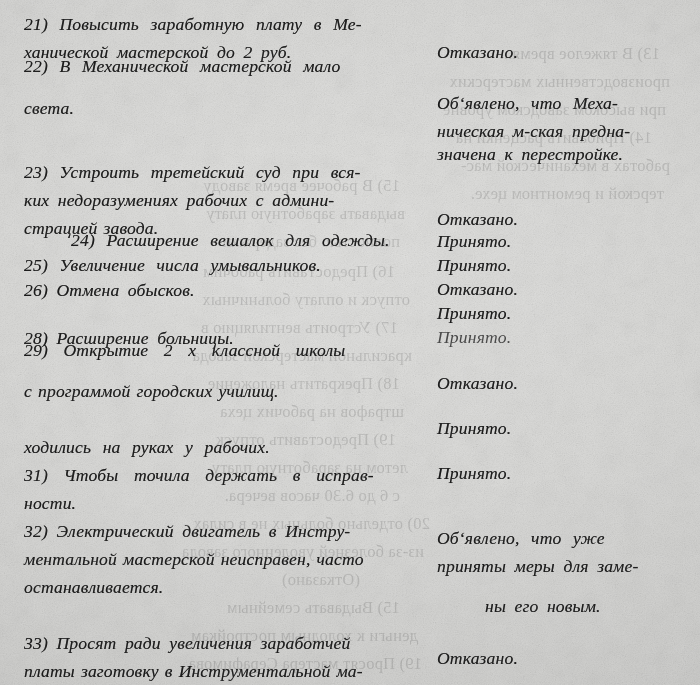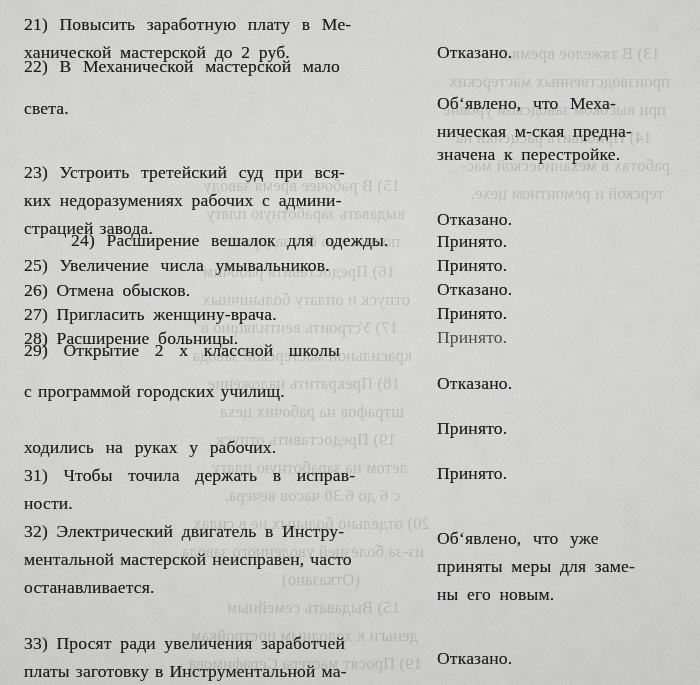--- a/index.html
+++ b/index.html
@@ -56,20 +56,21 @@
   }
   #bleed .bl {
     position: absolute;
     white-space: nowrap;
   }
 
   
   #text-block {
     position: absolute;
     inset: 0;
+    font-style: italic;
   }
   .line {
     position: absolute;
     white-space: nowrap;
     font-size: 17.6px;
     line-height: 20px;
     letter-spacing: .15px;
     color: #161616;
     text-shadow: 0 0 .55px rgba(25,25,25,.55);
   }
@@ -121,21 +122,20 @@
       <div class="line left j3" style="top: 14px;">21)  Повысить  заработную  плату  в  Ме-</div>
       <div class="line left j2" style="top: 42px;">ханической  мастерской  до  2  руб.</div>
       <div class="line left j3" style="top: 56px;">22)  В  Механической  мастерской  мало</div>
       <div class="line left j1" style="top: 98px;">света.</div>
       <div class="line left j3" style="top: 162px;">23)  Устроить  третейский  суд  при  вся-</div>
       <div class="line left j2" style="top: 190px;">ких   недоразумениях   рабочих   с   админи-</div>
       <div class="line left j1" style="top: 218px;">страцией  завода.</div>
       <div class="line left j3" style="top: 230px; margin-left: 47px;">24)  Расширение  вешалок  для  одежды.</div>
       <div class="line left j3" style="top: 255px;">25)  Увеличение  числа  умывальников.</div>
       <div class="line left j2" style="top: 280px;">26)  Отмена  обысков.</div>
-      <div class="line left j2" style="top: 304px;">27)  Пригласить  женщину-врача.</div>
       <div class="line left j2" style="top: 328px;">28)  Расширение  больницы.</div>
       <div class="line left j4" style="top: 340px;">29)  Открытие   2 х  классной    школы</div>
       <div class="line left j1" style="top: 381px;">с  программой  городских  училищ.</div>
       <div class="line left j3" style="top: 437px;">ходились  на  руках  у  рабочих.</div>
       <div class="line left j4" style="top: 465px;">31)  Чтобы  точила   держать  в  исправ-</div>
       <div class="line left j1" style="top: 493px;">ности.</div>
       <div class="line left j2" style="top: 521px;">32)  Электрический  двигатель  в  Инстру-</div>
       <div class="line left j1" style="top: 577px;">останавливается.</div>
       <div class="line left j1" style="top: 549px;">ментальной  мастерской  неисправен,  часто</div>
       <div class="line left j2" style="top: 633px;">33)  Просят  ради  увеличения  заработчей</div>
@@ -148,21 +148,21 @@
       <div class="line right j1" style="top: 231px;">Принято.</div>
       <div class="line right j1" style="top: 255px;">Принято.</div>
       <div class="line right j1" style="top: 279px;">Отказано.</div>
       <div class="line right j1" style="top: 303px;">Принято.</div>
       <div class="line right j1 faint" style="top: 327px;">Принято.</div>
       <div class="line right j1" style="top: 373px;">Отказано.</div>
       <div class="line right j1" style="top: 418px;">Принято.</div>
       <div class="line right j1" style="top: 463px;">Принято.</div>
       <div class="line right j3" style="top: 528px;">Об‘явлено,    что    уже</div>
       <div class="line right j2" style="top: 556px;">приняты  меры  для  заме-</div>
-      <div class="line right j2" style="top: 584px;">ны  его  новым.</div>
+      <div class="line right j2" style="top: 596px; margin-left: 48px;">ны  его  новым.</div>
       <div class="line right j1" style="top: 648px;">Отказано.</div>
     </div>
 
   <svg id="grain" xmlns="http://www.w3.org/2000/svg" width="700" height="685">
     <filter id="fgrain" x="0" y="0" width="100%" height="100%">
       <feTurbulence type="fractalNoise" baseFrequency="0.9" numOctaves="4" seed="7" result="n"></feTurbulence>
       <feColorMatrix in="n" type="saturate" values="0"></feColorMatrix>
       <feComponentTransfer>
         <feFuncA type="linear" slope="0.42" intercept="0"></feFuncA>
       </feComponentTransfer>

